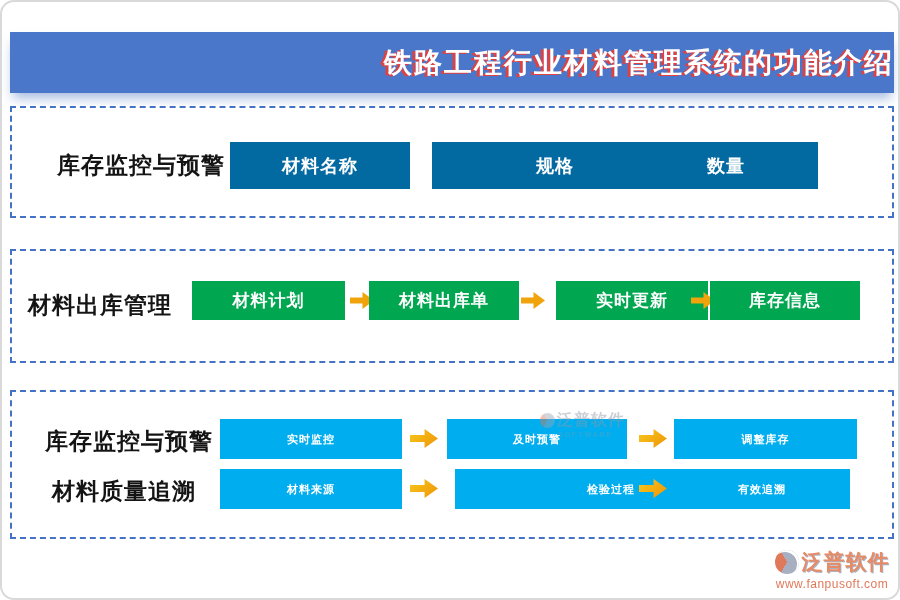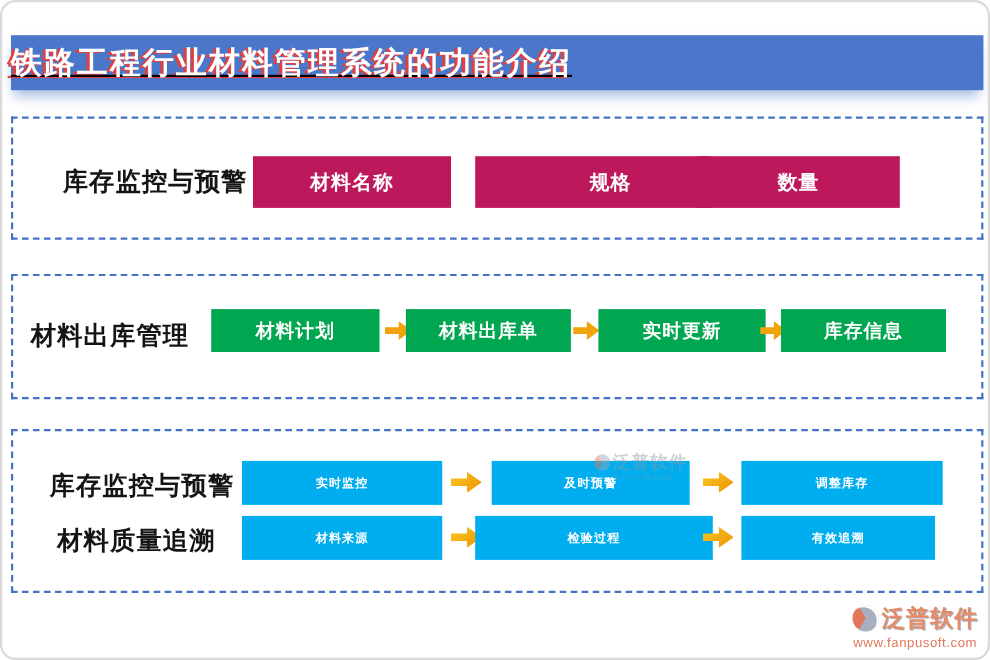--- a/index.html
+++ b/index.html
@@ -3,24 +3,24 @@
 <meta charset="utf-8">
 <style>
   html,body{margin:0;padding:0;background:#fff;}
   .page{
     position:relative;width:900px;height:600px;box-sizing:border-box;
     background:#fff;border:2px solid #d9d9d9;border-radius:14px;overflow:hidden;
     font-family:"Liberation Sans","DejaVu Sans",sans-serif;
   }
   
   .title-bar{
-    position:absolute;left:8px;top:30px;width:884px;height:50px;
+    position:absolute;left:8px;top:30px;width:884px;height:61px;
     background:#4a77c9;
     box-shadow:0 8px 11px -3px rgba(104,140,205,.6);
-    display:flex;align-items:center;justify-content:flex-start;text-decoration:underline;
+    display:flex;align-items:center;justify-content:flex-end;
   }
   .title-text{
     font-size:28px;font-weight:bold;color:#ffffff;letter-spacing:2px;
     text-shadow:-3px 1px 0 #e04040;
     white-space:nowrap;
   }
   
   .panel{
     position:absolute;left:8px;width:884px;box-sizing:border-box;
     border:2px dashed #4472c4;background:#fff;
@@ -30,42 +30,42 @@
   .p3{top:388px;height:149px;}
   .panel-label{
     position:absolute;font-weight:bold;color:#141414;font-size:23px;
     letter-spacing:1px;white-space:nowrap;
   }
   
   .node{
     position:absolute;display:flex;align-items:center;justify-content:center;
     color:#fff;font-weight:bold;white-space:nowrap;
   }
-  .blue{background:#be185d;height:47px;top:34px;font-size:18px;letter-spacing:1px;}
+  .blue{background:#0369a1;height:47px;top:34px;font-size:18px;letter-spacing:1px;}
   .green{background:#00a650;height:39px;font-size:17px;letter-spacing:1px;}
   .cyan{background:#00aeef;height:40px;font-size:11px;letter-spacing:1px;}
   
   .n-name{left:218px;width:180px;}
   .n-spec{left:420px;width:182px;padding-left:32px;}
   .n-qty{left:622px;width:184px;}
   .p1 .panel-label{left:45px;top:42px;}
   
   .p2 .panel-label{left:16px;top:39px;}
   .g1{left:180px;width:153px;top:30px;}
   .g2{left:357px;width:150px;top:30px;}
-  .g3{left:532px;width:152px;top:30px;}
+  .g3{left:544px;width:152px;top:30px;}
   .g4{left:698px;width:150px;top:30px;}
   
   .p3 .panel-label.r1{left:33px;top:34px;}
   .p3 .panel-label.r2{left:40px;top:84px;}
   .c1{left:208px;width:182px;top:27px;}
   .c2{left:435px;width:180px;top:27px;}
   .c3{left:662px;width:183px;top:27px;}
   .c4{left:208px;width:182px;top:77px;}
-  .c5{left:420px;width:216px;top:77px;}
+  .c5{left:443px;width:216px;top:77px;padding-left:48px;}
   .c6{left:662px;width:176px;top:77px;}
   
   .arrow{
     position:absolute;
     clip-path:polygon(0 32%,52% 32%,52% 0,100% 50%,52% 100%,52% 68%,0 68%);
   }
   .arrow-solid{background:#f0a30a;width:24px;height:17px;top:41px;}
   .a1{left:338px;} .a2{left:509px;} .a3{left:679px;}
   .arrow-grad{background:linear-gradient(135deg,#f8c81c,#ee9306);width:28px;height:19px;}
   .ar1{top:37px;} .ar2{top:87px;}

